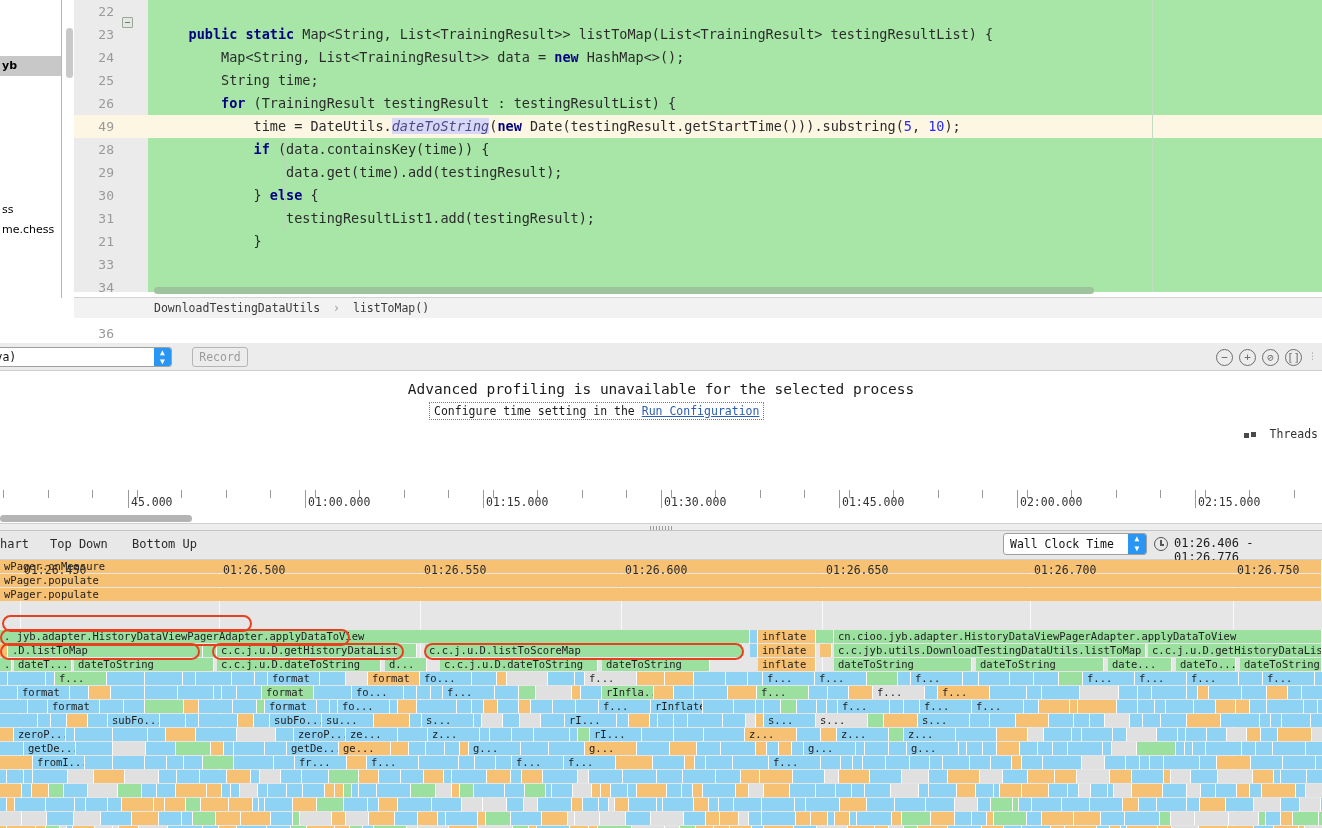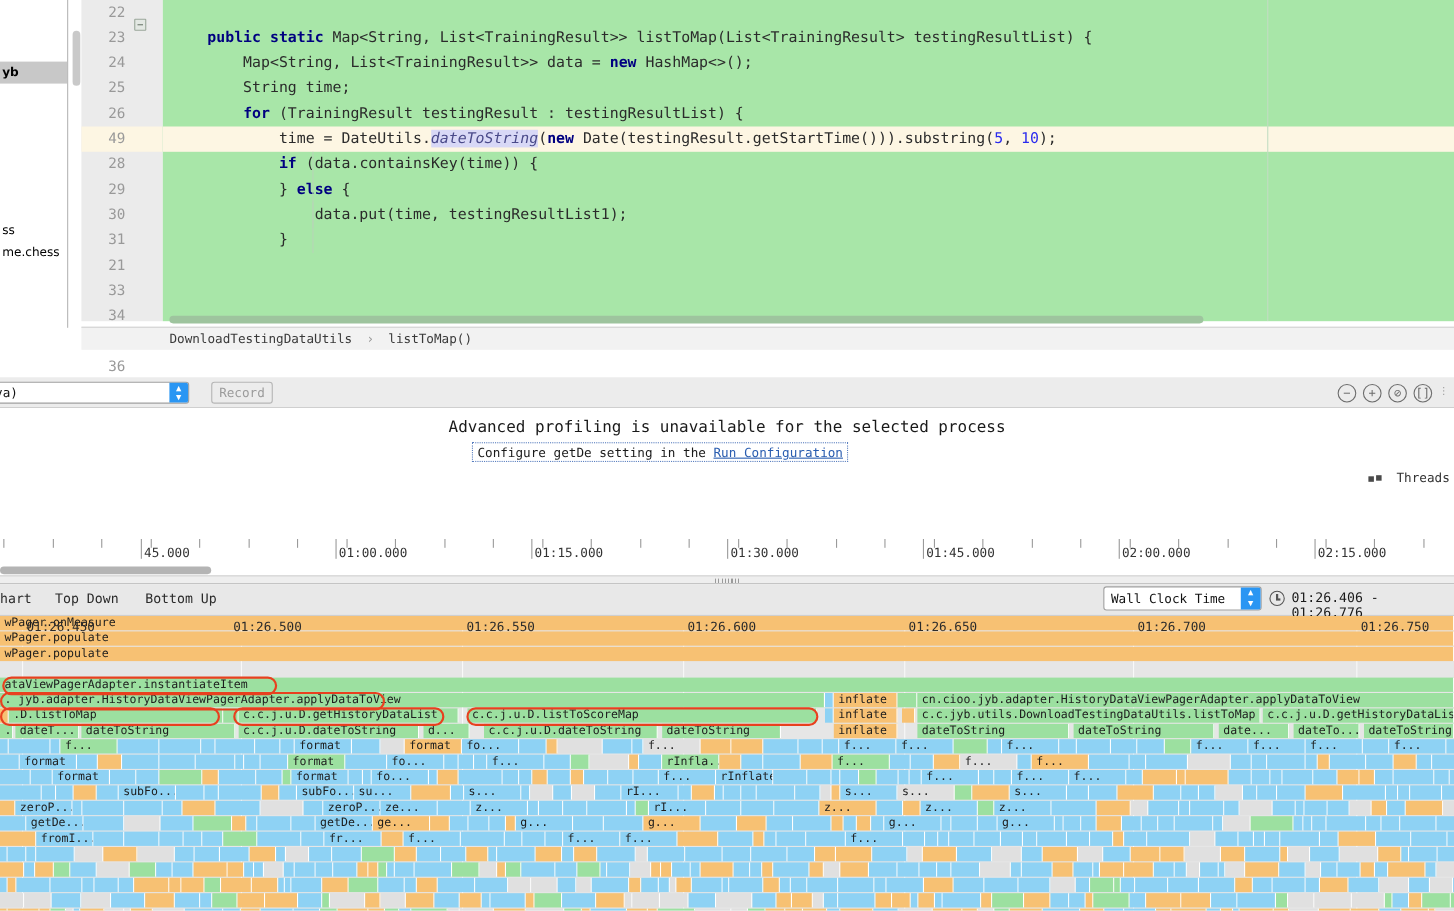--- a/index.html
+++ b/index.html
@@ -238,22 +238,23 @@
     <div class="code-vline" style="left:1004px"></div>
     <div class="indent-guide" style="left:136px; top:138px; height:69px;"></div>
     <div class="indent-guide" style="left:136px; top:184px; height:46px;"></div>
     <div class="line"></div>
     <div class="line"><span class="kw">    public static</span> Map&lt;String, List&lt;TrainingResult&gt;&gt; listToMap(List&lt;TrainingResult&gt; testingResultList) {</div>
     <div class="line">        Map&lt;String, List&lt;TrainingResult&gt;&gt; data = <span class="kw">new</span> HashMap&lt;&gt;();</div>
     <div class="line">        String time;</div>
     <div class="line">        <span class="kw">for</span> (TrainingResult testingResult : testingResultList) {</div>
     <div class="line hl">            time = DateUtils.<span class="static-field">dateToString</span>(<span class="kw">new</span> Date(testingResult.getStartTime())).substring(<span class="num">5</span>, <span class="num">10</span>);</div>
     <div class="line">            <span class="kw">if</span> (data.containsKey(time)) {</div>
+    <div class="line">                data.get(time).add(testingResult);</div>
     <div class="line">            } <span class="kw">else</span> {</div>
-    <div class="line">                data.put(time, testingResultList1);</div>
+    <div class="line">                testingResultList1.add(testingResult);</div>
     <div class="line">            }</div>
 
   </div>
   <div class="hscroll-track"></div>
   <div class="hscroll-thumb"></div>
 
   <div class="breadcrumb">
     <span>DownloadTestingDataUtils</span>
     <span class="sep">›</span>
     <span>listToMap()</span>
@@ -273,21 +274,21 @@
   <div class="zc">+</div>
   <div class="zc">⊘</div>
   <div class="zc">[]</div>
   <div class="zc dots">⋮</div>
 </div>
 
 <div class="notice-area">
   <div class="notice-title">Advanced profiling is unavailable for the selected process</div>
 </div>
 <div class="notice-sub">
-  <span>Configure getDe setting in the </span><a href="#">Run Configuration</a>
+  <span>Configure time setting in the </span><a href="#">Run Configuration</a>
 </div>
 
 <div class="timeline">
   
   
   
   
   
 </div>
 <div class="threads-dots">
@@ -365,21 +366,20 @@
       <div class="fc-timecol" style="left: 20px;"></div>
       <div class="fc-timecol" style="left: 219px;"></div>
       <div class="fc-timecol" style="left: 420px;"></div>
       <div class="fc-timecol" style="left: 621px;"></div>
       <div class="fc-timecol" style="left: 822px;"></div>
       <div class="fc-timecol" style="left: 1030px;"></div>
       <div class="fc-timecol" style="left: 1233px;"></div>
       <div class="frame f-orange" style="left: 0px; top: 0px; width: 1322px;">wPager.onMeasure</div>
       <div class="frame f-orange" style="left: 0px; top: 14px; width: 1322px;">wPager.populate</div>
       <div class="frame f-orange" style="left: 0px; top: 28px; width: 1322px;">wPager.populate</div>
-      <div class="frame f-green" style="left: 0px; top: 56px; width: 1322px;">ataViewPagerAdapter.instantiateItem</div>
       <div class="frame f-green" style="left: 0px; top: 70px; width: 750px;">. jyb.adapter.HistoryDataViewPagerAdapter.applyDataToView</div>
       <div class="frame f-blue" style="left: 750px; top: 70px; width: 8px;"></div>
       <div class="frame f-orange" style="left: 758px; top: 70px; width: 58px;">inflate</div>
       <div class="frame f-green" style="left: 816px; top: 70px; width: 18px;"></div>
       <div class="frame f-green" style="left: 834px; top: 70px; width: 488px;">cn.cioo.jyb.adapter.HistoryDataViewPagerAdapter.applyDataToView</div>
       <div class="frame f-orange" style="left: 0px; top: 84px; width: 8px;"></div>
       <div class="frame f-green" style="left: 8px; top: 84px; width: 195px;">.D.listToMap</div>
       <div class="frame f-green" style="left: 203px; top: 84px; width: 14px;"></div>
       <div class="frame f-green" style="left: 217px; top: 84px; width: 200px;">c.c.j.u.D.getHistoryDataList</div>
       <div class="frame f-green" style="left: 425px; top: 84px; width: 318px;">c.c.j.u.D.listToScoreMap</div>
@@ -1066,21 +1066,21 @@
       <div class="frame f-orange" style="left: 1127px; top: 266px; width: 31px;"></div>
       <div class="frame f-orange" style="left: 1158px; top: 266px; width: 14px;"></div>
       <div class="frame f-gap" style="left: 1172px; top: 266px; width: 27px;"></div>
       <div class="frame f-orange" style="left: 1199px; top: 266px; width: 29px;"></div>
       <div class="frame f-orange" style="left: 1228px; top: 266px; width: 26px;"></div>
       <div class="frame f-blue" style="left: 1254px; top: 266px; width: 20px;"></div>
       <div class="frame f-orange" style="left: 1274px; top: 266px; width: 25px;"></div>
       <div class="frame f-orange" style="left: 1299px; top: 266px; width: 6px;"></div>
       <div class="frame f-gap" style="left: 1305px; top: 266px; width: 27px;"></div>
       <div class="fc-timelabel" style="left: 20px;">01:26.450</div>
-      <div class="fc-timelabel" style="left: 208px;">01:26.500</div>
+      <div class="fc-timelabel" style="left: 219px;">01:26.500</div>
       <div class="fc-timelabel" style="left: 420px;">01:26.550</div>
       <div class="fc-timelabel" style="left: 621px;">01:26.600</div>
       <div class="fc-timelabel" style="left: 822px;">01:26.650</div>
       <div class="fc-timelabel" style="left: 1030px;">01:26.700</div>
       <div class="fc-timelabel" style="left: 1233px;">01:26.750</div>
     </div>
 
 <div class="hl-box" style="left: 2px; top: 615px; width: 250px; height: 17px;"></div>
     <div class="hl-box" style="left: 0px; top: 629px; width: 350px; height: 17px;"></div>
     <div class="hl-box" style="left: 0px; top: 643px; width: 200px; height: 17px;"></div>

